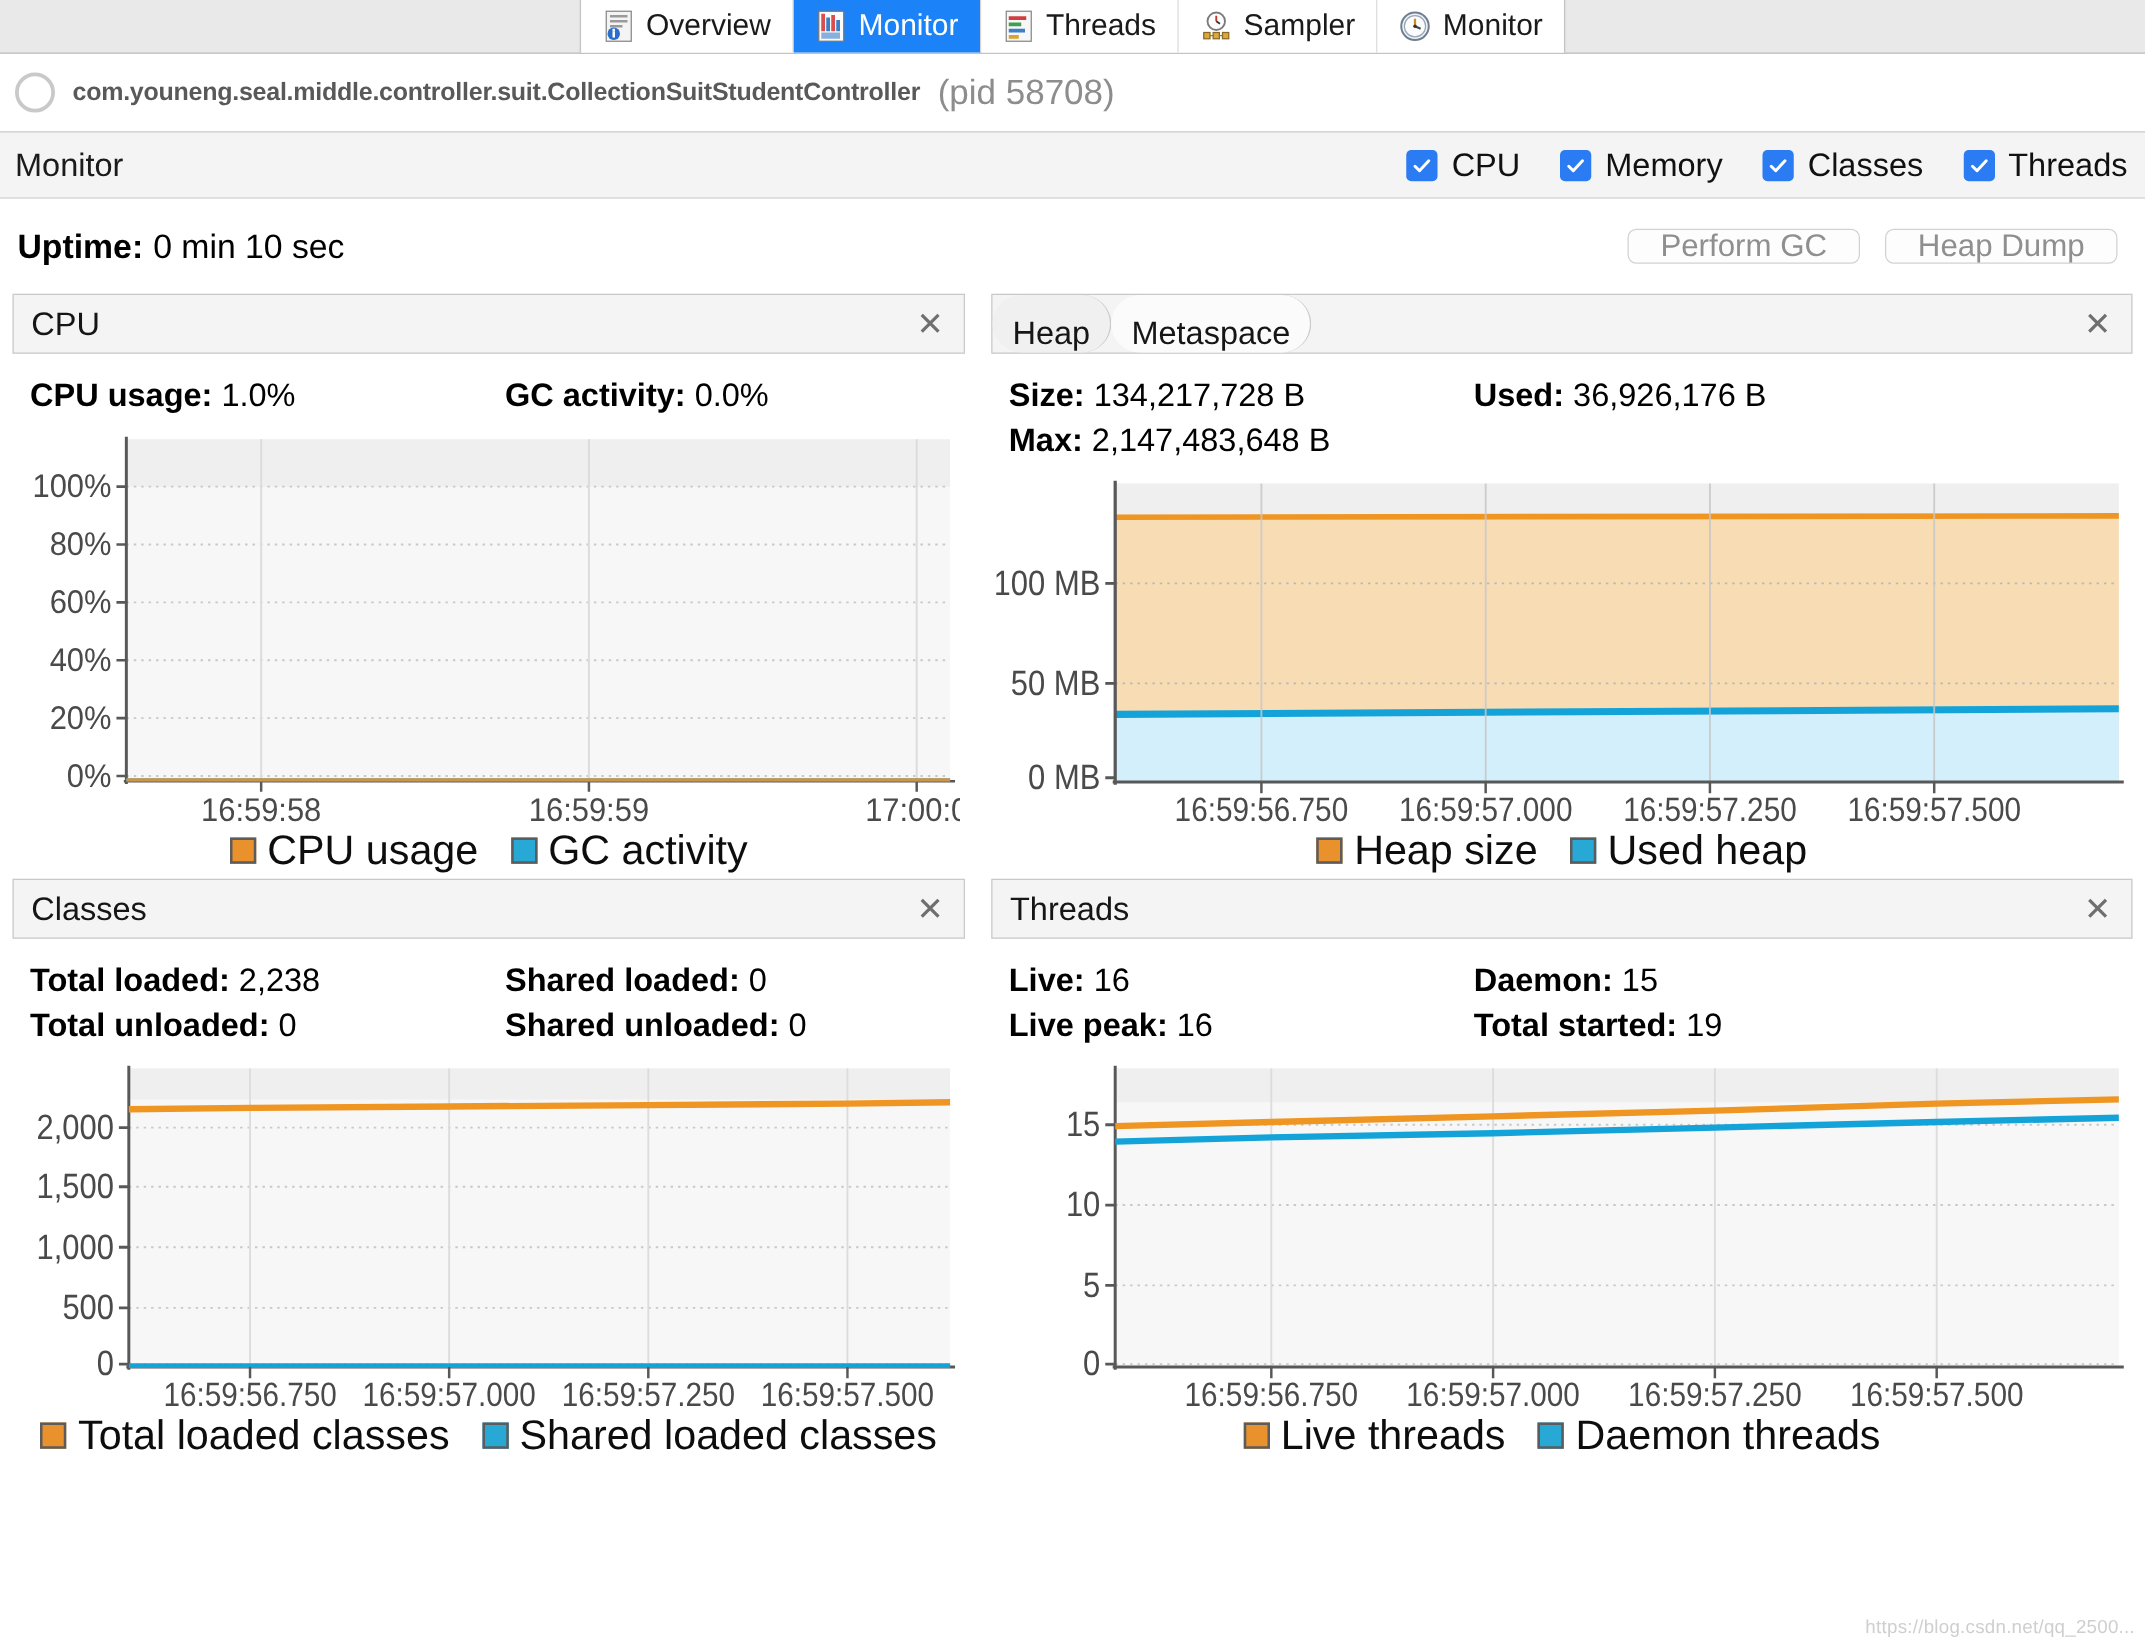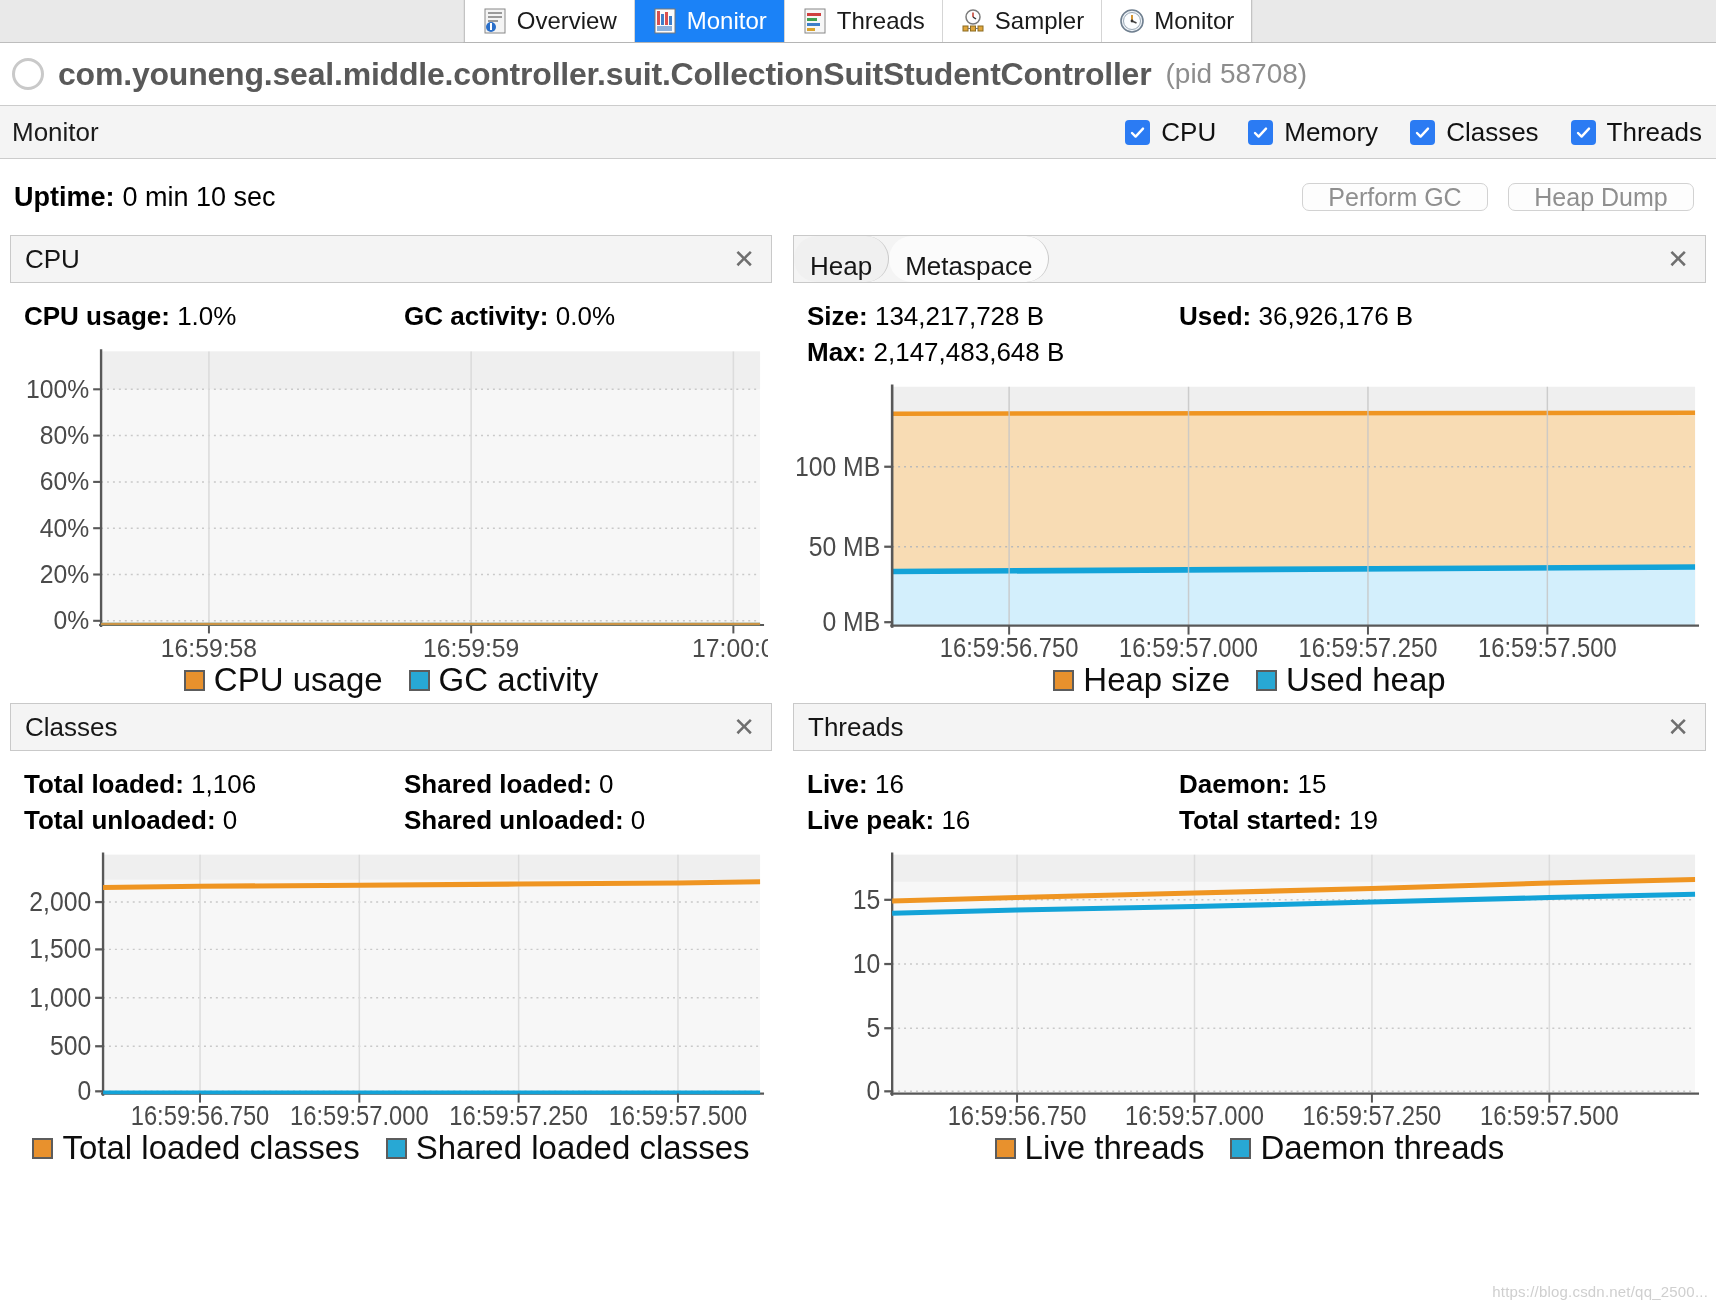--- a/index.html
+++ b/index.html
@@ -66,21 +66,21 @@
     gap: 14px;
     background: #ffffff;
   }
   .apphead .circ {
     width: 26px; height: 26px;
     border: 3px solid #c9c9c9;
     border-radius: 50%;
     flex: 0 0 26px;
   }
   .apphead .name {
-    font-size: 32px;
+    font-size: 20px;
     font-weight: bold;
     color: #595959;
     letter-spacing: -0.2px;
   }
   .apphead .pid {
     font-size: 28px;
     color: #8d8d8d;
   }
 
   
@@ -246,21 +246,21 @@
   .lg-sw {
     width: 21px; height: 21px;
     border: 2px solid #5c5c5c;
     box-sizing: border-box;
     flex: 0 0 21px;
   }
 
   .watermark {
     position: absolute;
     right: 8px;
-    bottom: 12px;
+    bottom: 2px;
     font-size: 15px;
     color: #cfcfcf;
     letter-spacing: 0.2px;
   }
 
   .axis-txt { font-family: "Liberation Sans", sans-serif; font-size: 25px; fill: #4a4a4a; }
   .axis-txt-sm { font-family: "Liberation Sans", sans-serif; font-size: 24px; fill: #4a4a4a; }
 </style>
 </head>
 <body>
@@ -558,21 +558,21 @@
   <div class="cell">
     <div class="panel">
       <div class="panel-head">
         <span class="ptitle">Classes</span>
         <span class="spacer"></span>
         <span class="closex">✕</span>
       </div>
       <div class="stats-2col">
         <div class="stat">
           <b>Total loaded:</b>
-          <span class="v">1,106</span>
+          <span class="v">2,238</span>
         </div>
         <div class="stat">
           <b>Shared loaded:</b>
           <span class="v">0</span>
         </div>
         <div class="stat">
           <b>Total unloaded:</b>
           <span class="v">0</span>
         </div>
         <div class="stat">

